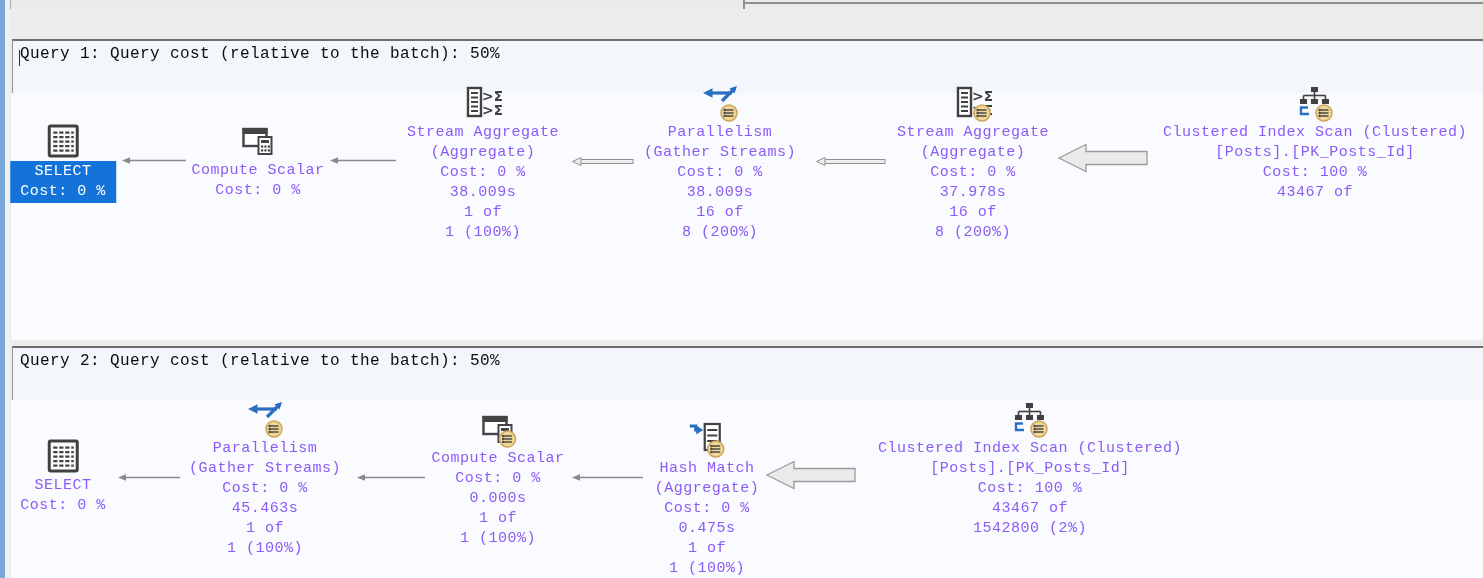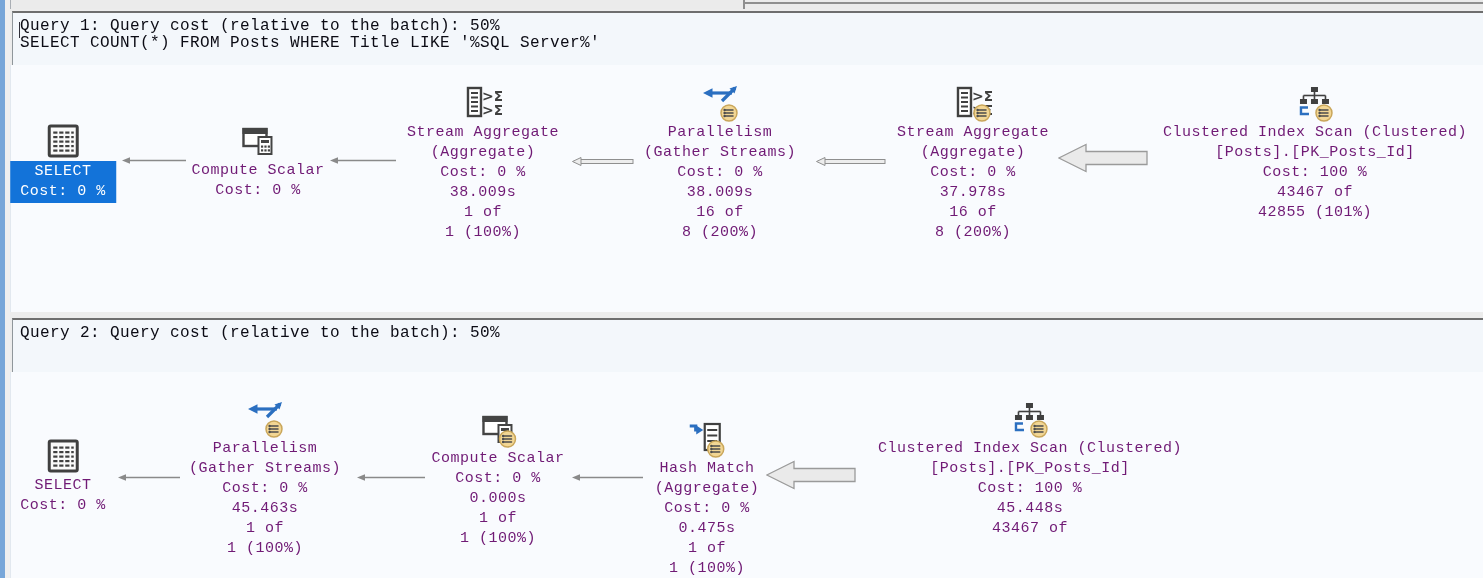--- a/index.html
+++ b/index.html
@@ -9,21 +9,21 @@
   }
   
   .top-strip{position:absolute;top:0;left:0;right:0;height:9px;background:#ebebeb;}
   .top-line{position:absolute;top:2px;left:743px;right:0;height:2px;background:#8f8f8f;}
   .top-tick{position:absolute;top:0;left:743px;width:2px;height:9px;background:#8f8f8f;}
   .top-tick-left{position:absolute;top:0;left:8px;width:3px;height:9px;background:#a9aeb4;}
   
   .left-blue-strip{position:absolute;top:0;left:0;width:5px;height:578px;background:#79a7d9;}
   .left-gutter{position:absolute;top:0;left:5px;width:5px;height:578px;background:#f0f0f0;}
   
-  .qsection{position:absolute;left:10px;right:0;}
+  .qsection{position:absolute;left:10px;right:0;margin-top:28px;}
   .qsection-1{top:9px;height:303px;}
   .qsection-2{top:318px;height:324px;}
   .qheader{
     position:absolute;top:2px;left:2px;right:0;height:49px;
     background:#f3f7fb;border:1px solid #8f969b;border-right:none;
     border-top:2px solid #6e6e6e;
     padding:5px 0 0 7px;
     font-size:16px;line-height:17px;letter-spacing:0.4px;color:#0b0b14;
     white-space:nowrap;overflow:hidden;
   }
@@ -35,21 +35,21 @@
   
   .overlay{position:absolute;inset:0;}
   .node{
     position:absolute;display:flex;flex-direction:column;align-items:center;
     transform:translateX(-50%);cursor:default;
   }
   .node-icon{width:38px;height:38px;flex:0 0 auto;}
   .node-icon svg{display:block;width:38px;height:38px;}
   .node-lines{
     margin-top:1px;text-align:center;white-space:nowrap;
-    font-size:15px;line-height:20px;letter-spacing:0.5px;color:#701a75;
+    font-size:15px;line-height:20px;letter-spacing:0.5px;color:#8b5cf6;
   }
   .node.selected .node-lines{
     background:#1373d9;color:#ffffff;padding:1px 10px;
   }
   .arrow{position:absolute;}
   .arrow svg{display:block;}
 </style>
 </head>
 <body>
 
@@ -59,21 +59,20 @@
     <div class="top-tick"></div>
     <div class="top-tick-left"></div>
   </div>
   <div class="left-blue-strip"></div>
   <div class="left-gutter"></div>
 
   <section class="qsection qsection-1">
     <div class="qheader">
       <div class="caret"></div>
       <div class="qline">Query 1: Query cost (relative to the batch): 50%</div>
-      <div class="qline">SELECT COUNT(*) FROM Posts WHERE Title LIKE '%SQL Server%'</div>
     </div>
     <div class="plan-bg"></div>
   </section>
 
   <section class="qsection qsection-2">
     <div class="qheader">
       <div class="qline">Query 2: Query cost (relative to the batch): 50%</div>
     </div>
     <div class="plan-bg"></div>
   </section>
@@ -287,21 +286,20 @@
                 <circle cx="23.6" cy="32" r="1.2"></circle>
               </g>
             </g>
           </svg>
         </div>
         <div class="node-lines">
           <div class="node-line">Clustered Index Scan (Clustered)</div>
           <div class="node-line">[Posts].[PK_Posts_Id]</div>
           <div class="node-line">Cost: 100 %</div>
           <div class="node-line">43467 of</div>
-          <div class="node-line">42855 (101%)</div>
         </div>
       </div>
       <div class="arrow" style="left: 118px; top: 472.5px;">
         <svg width="62" height="9">
           <line x1="7" y1="4.5" x2="62" y2="4.5" stroke="#8a8a8a" stroke-width="1.3"></line>
           <polygon points="0,4.5 8,1.2 8,7.8" fill="#8a8a8a"></polygon>
         </svg>
       </div>
       <div class="arrow" style="left: 357px; top: 472.5px;">
         <svg width="68" height="9">
@@ -488,18 +486,18 @@
                 <circle cx="23.6" cy="29" r="1.2"></circle>
                 <circle cx="23.6" cy="32" r="1.2"></circle>
               </g>
             </g>
           </svg>
         </div>
         <div class="node-lines">
           <div class="node-line">Clustered Index Scan (Clustered)</div>
           <div class="node-line">[Posts].[PK_Posts_Id]</div>
           <div class="node-line">Cost: 100 %</div>
-          <div class="node-line">45.448s</div>
           <div class="node-line">43467 of</div>
+          <div class="node-line">1542800 (2%)</div>
         </div>
       </div>
     </div>
 </div>
 
 </body></html>

